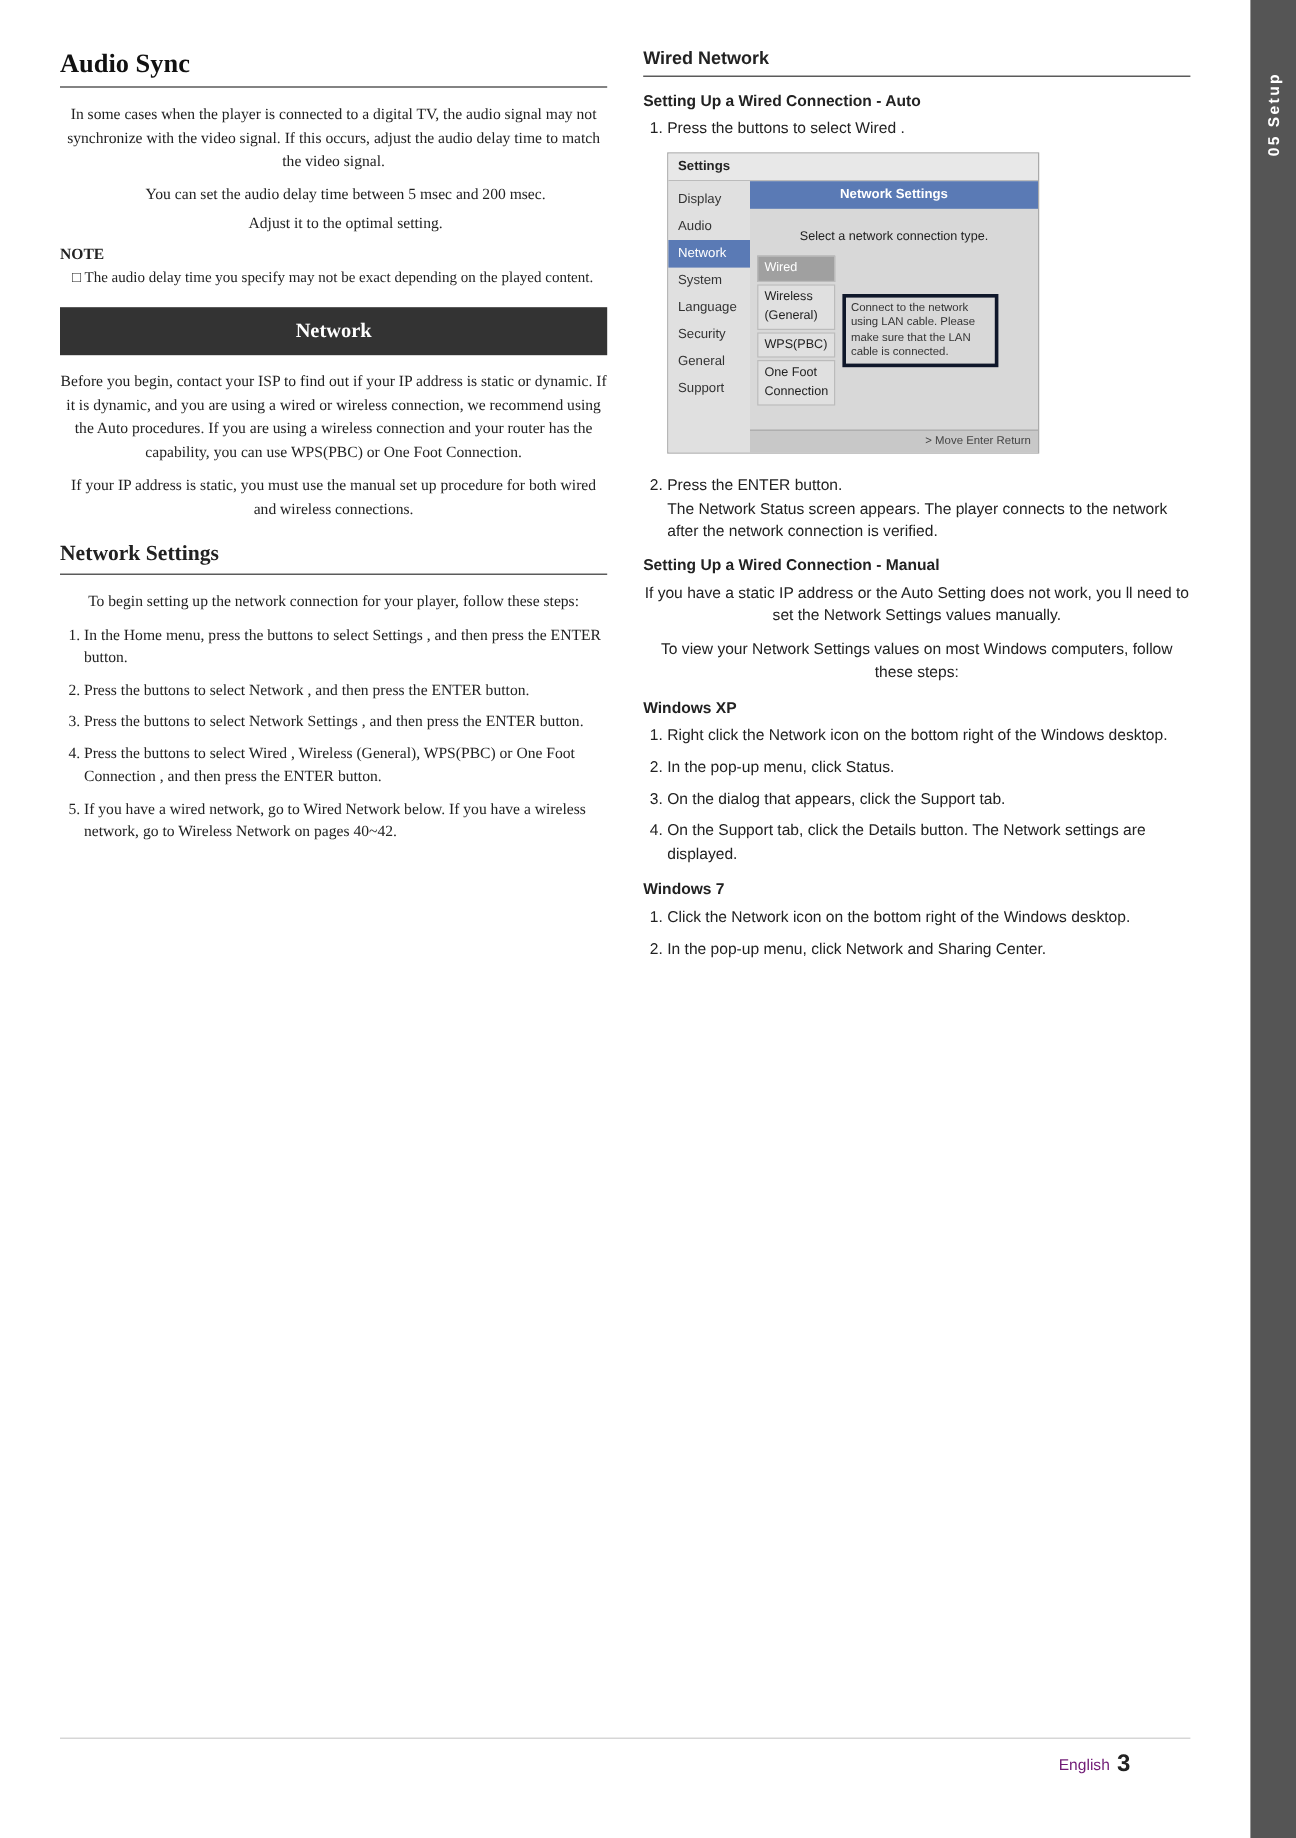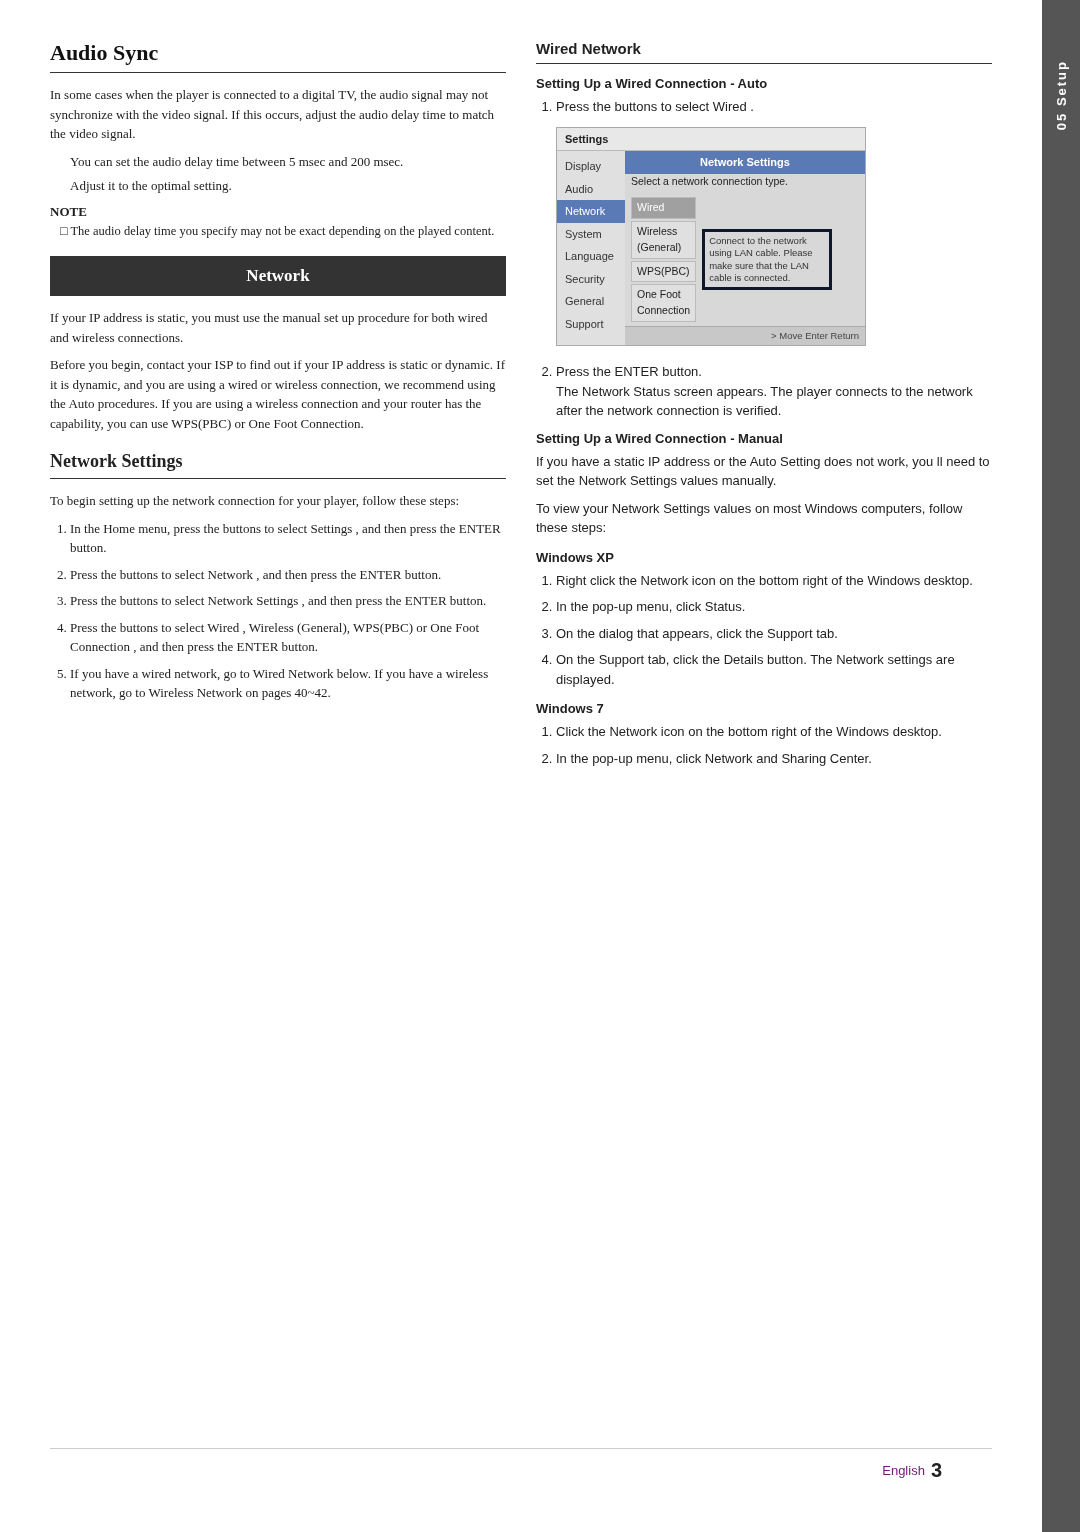--- a/index.html
+++ b/index.html
@@ -64,20 +64,21 @@
     }
     .section-divider {
       border: none;
       border-top: 1.5px solid #333;
       margin-bottom: 12px;
     }
     p {
       margin-bottom: 8px;
       line-height: 1.5;
       font-size: 13px;
+      text-align: center;
     }
     .note-block {
       margin: 8px 0 12px 0;
     }
     .note-label {
       font-weight: bold;
       font-size: 13px;
       margin-bottom: 2px;
     }
     .note-text {
@@ -155,21 +156,21 @@
     }
     .settings-panel-title {
       background: #5a7ab5;
       color: #fff;
       font-size: 11px;
       font-weight: bold;
       padding: 3px 6px;
       text-align: center;
     }
     .settings-panel-body {
-      padding: 0 6px;
+      padding: 16px 6px;
       font-size: 10.5px;
     }
     .settings-panel-body p {
       font-size: 10.5px;
       margin-bottom: 4px;
     }
     .settings-network-options {
       display: flex;
       flex-direction: column;
       gap: 2px;
@@ -254,22 +255,22 @@
         <p>In some cases when the player is connected to a digital TV, the audio signal may not synchronize with the video signal. If this occurs, adjust the audio delay time to match the video signal.</p>
         <p class="indent-text">You can set the audio delay time between 5 msec and 200 msec.</p>
         <p class="indent-text">Adjust it to the optimal setting.</p>
         <div class="note-block">
           <div class="note-label">NOTE</div>
           <div class="note-text">The audio delay time you specify may not be exact depending on the played content.</div>
         </div>
 
         <div class="network-header">Network</div>
 
+        <p>Before you begin, contact your ISP to find out if your IP address is static or dynamic. If it is dynamic, and you are using a wired or wireless connection, we recommend using the Auto procedures. If you are using a wireless connection and your router has the capability, you can use WPS(PBC) or One Foot Connection.</p>
         <p>If your IP address is static, you must use the manual set up procedure for both wired and wireless connections.</p>
-        <p>Before you begin, contact your ISP to find out if your IP address is static or dynamic. If it is dynamic, and you are using a wired or wireless connection, we recommend using the Auto procedures. If you are using a wireless connection and your router has the capability, you can use WPS(PBC) or One Foot Connection.</p>
 
         <div class="section-title">Network Settings</div>
         <hr class="section-divider">
         <p>To begin setting up the network connection for your player, follow these steps:</p>
         <ol>
           <li>In the Home menu, press the   buttons to select Settings , and then press the ENTER button.</li>
           <li>Press the   buttons to select   Network , and then press the ENTER button.</li>
           <li>Press the   buttons to select   Network Settings , and then press the ENTER button.</li>
           <li>Press the   buttons to select   Wired , Wireless (General), WPS(PBC) or One Foot Connection , and then press the ENTER button.</li>
           <li>If you have a wired network, go to Wired Network below. If you have a wireless network, go to Wireless Network on pages 40~42.</li>

